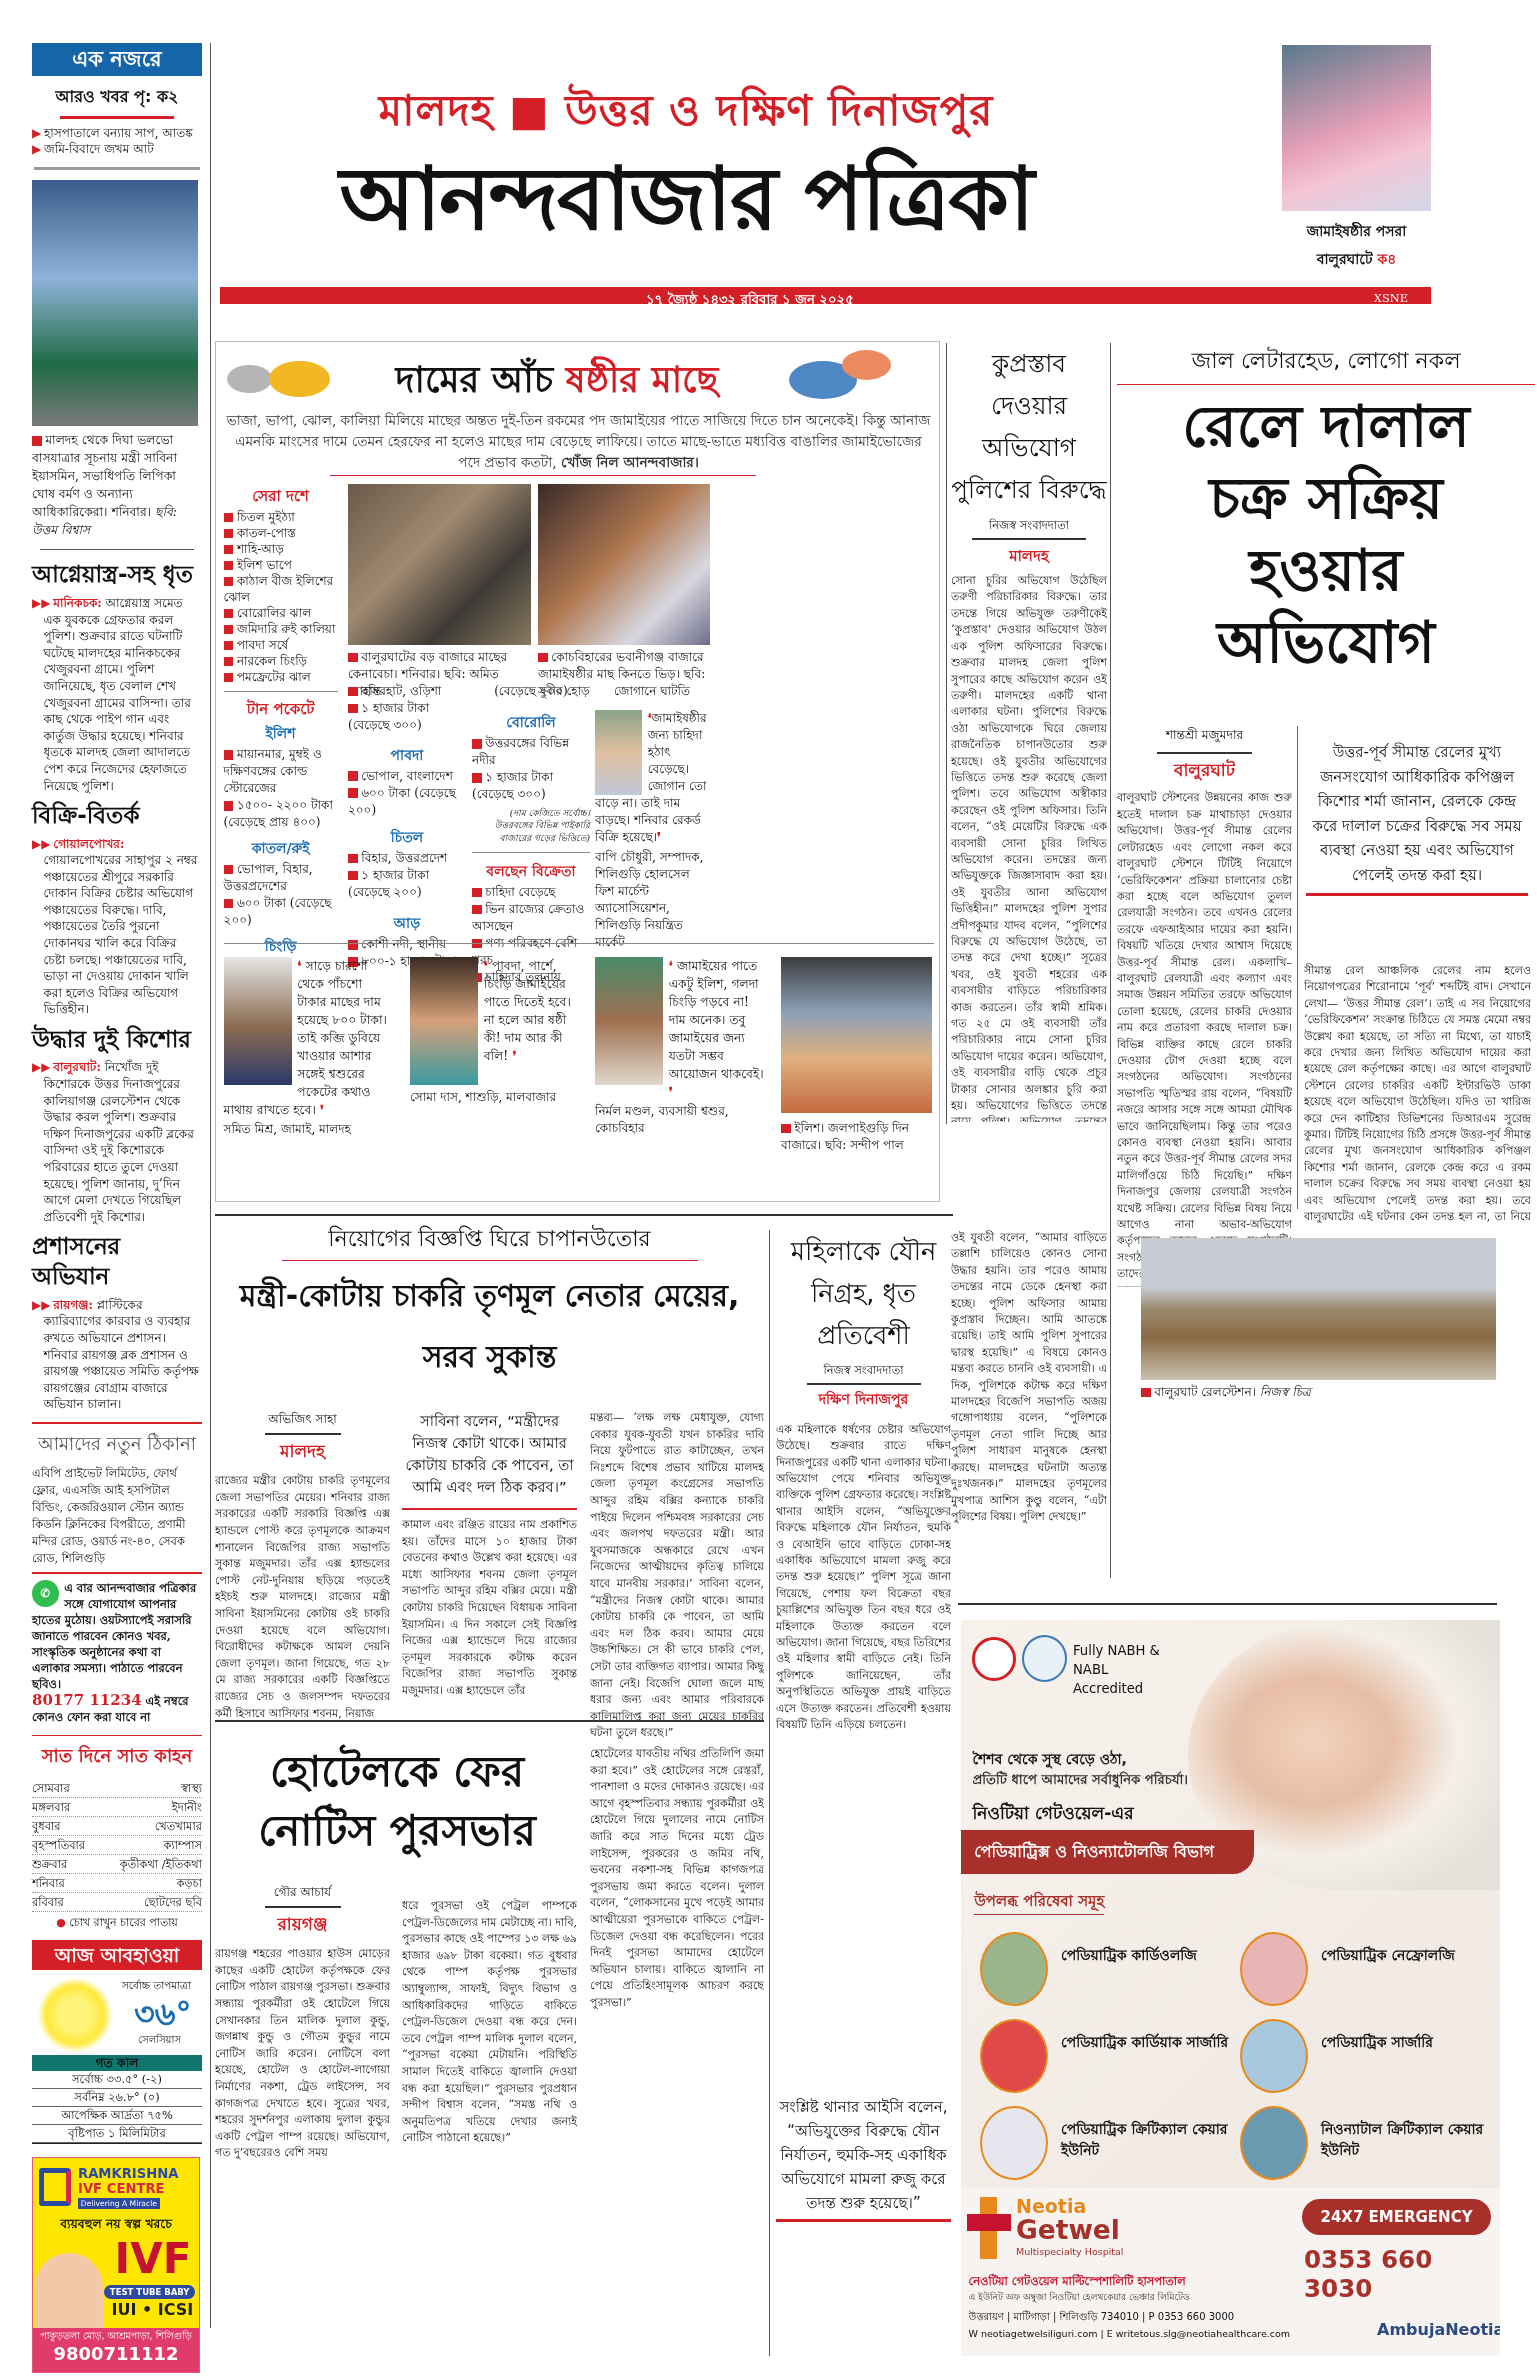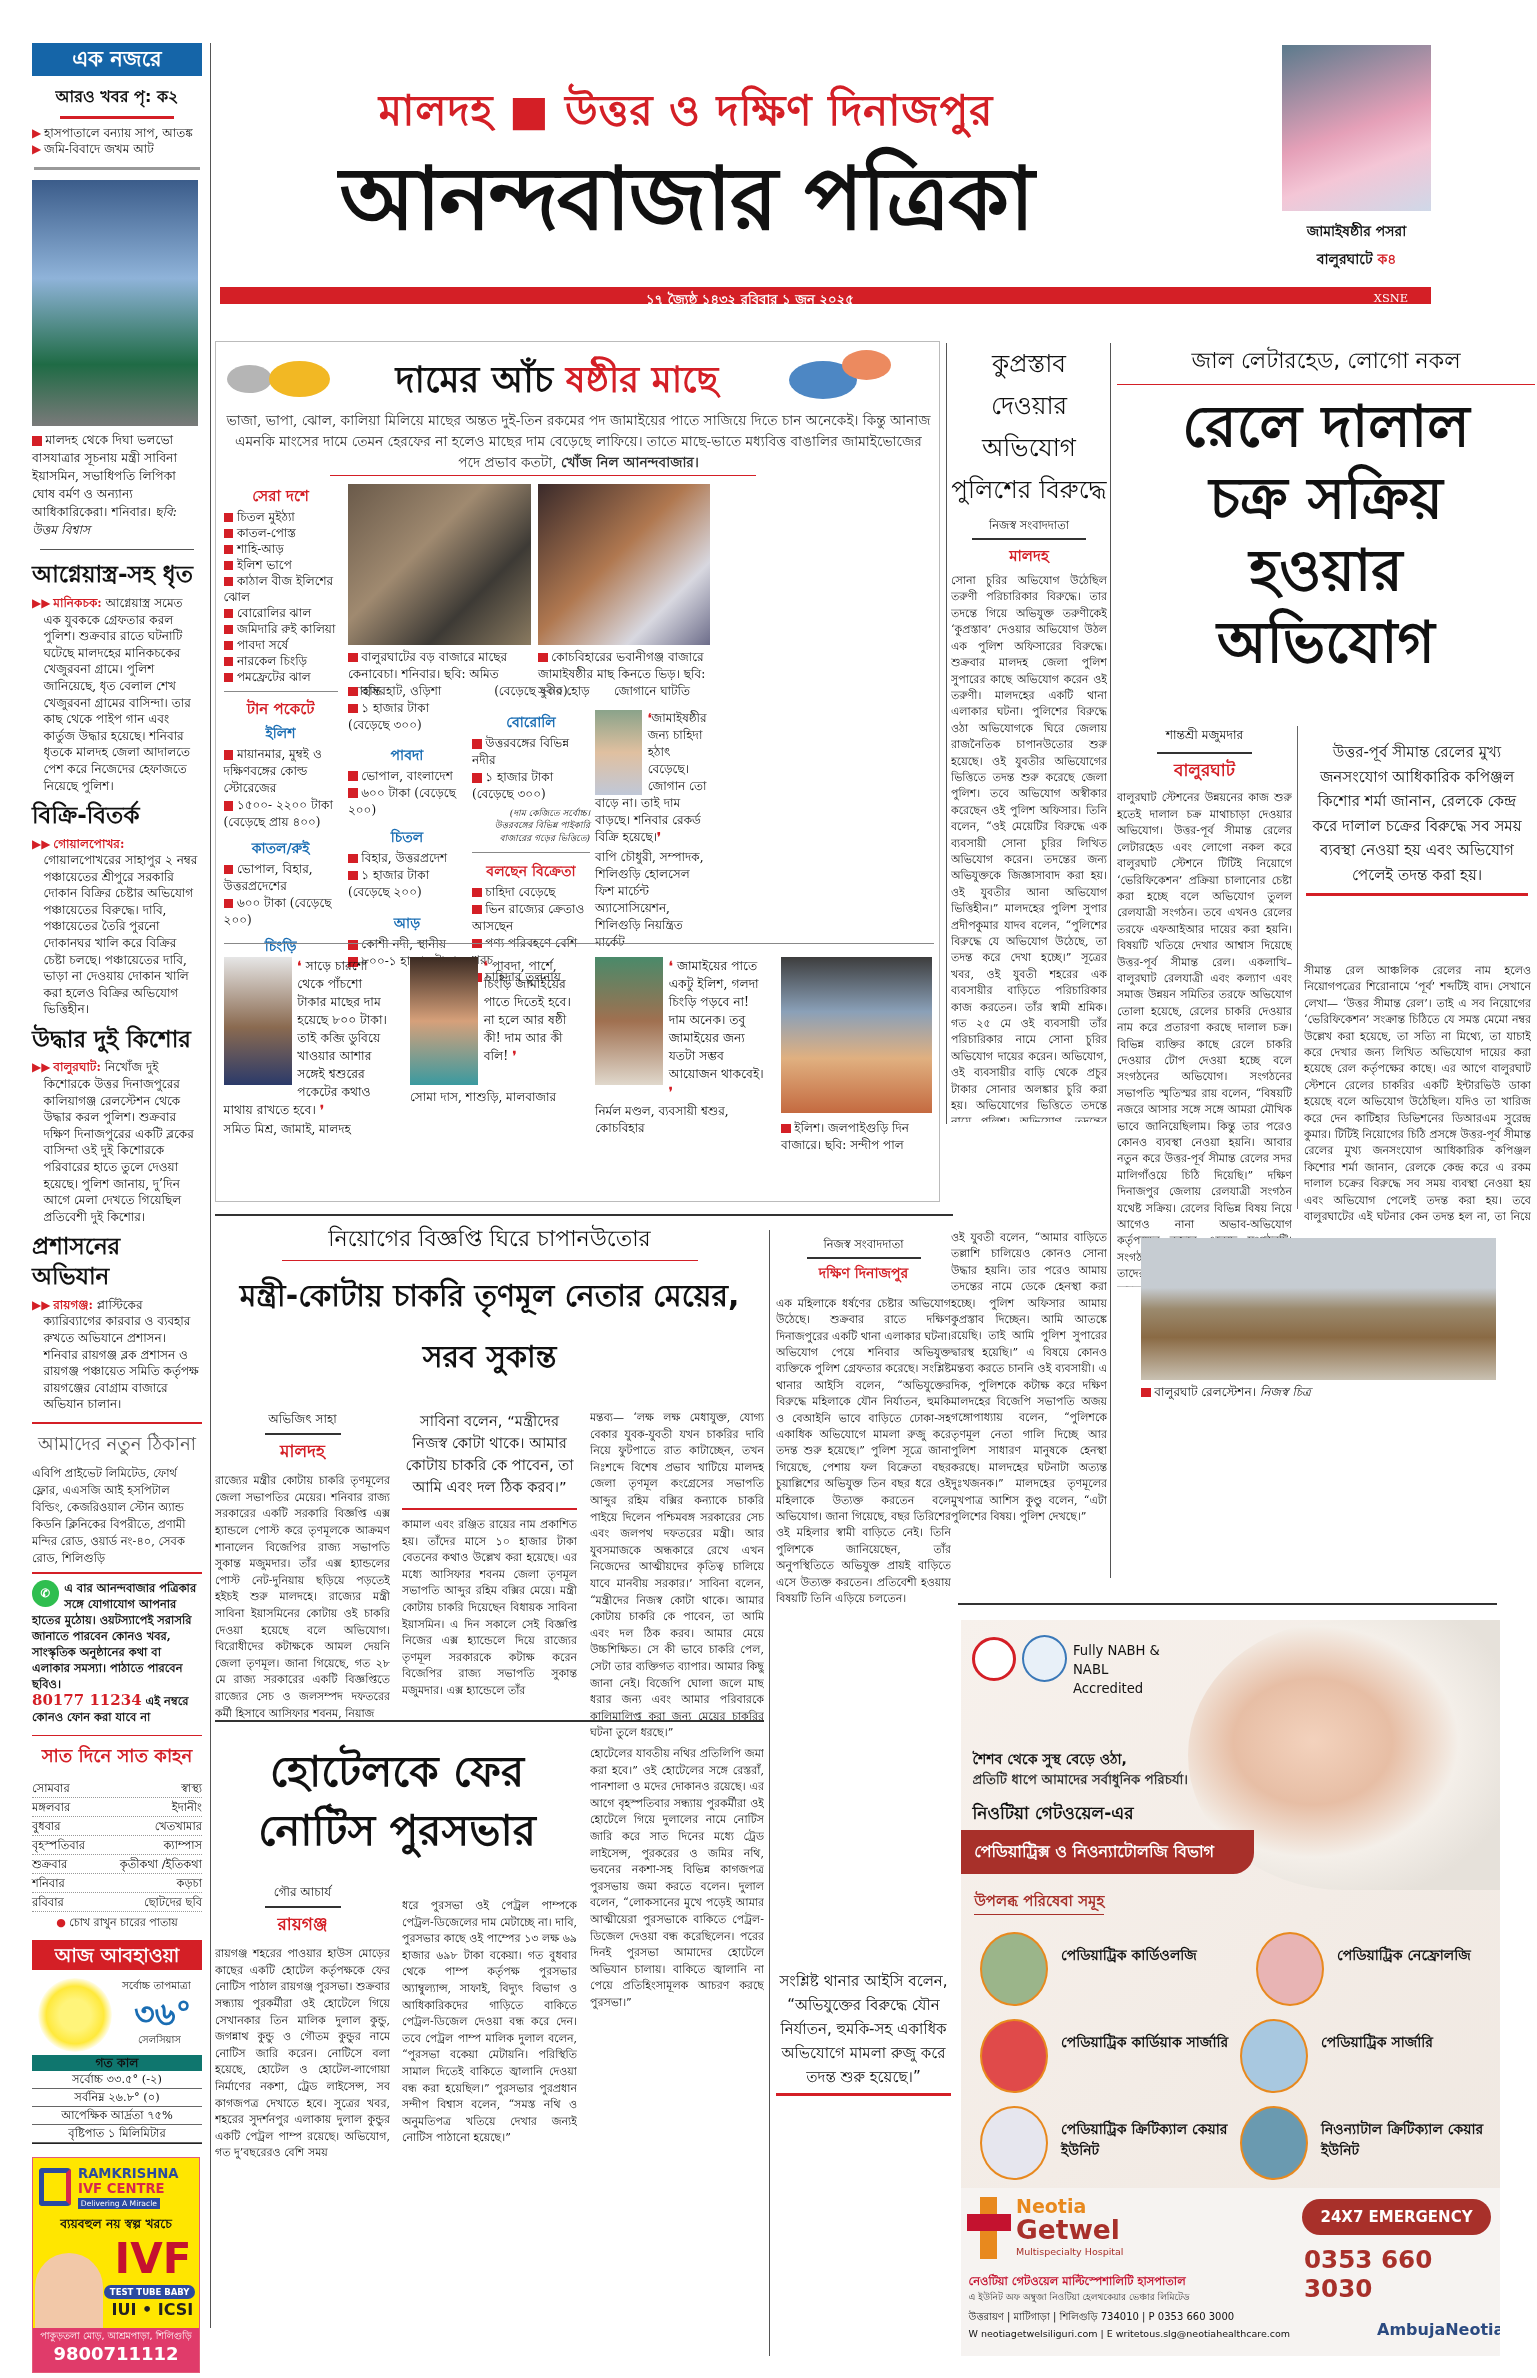--- a/index.html
+++ b/index.html
@@ -301,20 +301,21 @@
     <div style="text-align:center;font-size:14.7px;line-height:22px;font-family:'DejaVu Sans',sans-serif;padding-bottom:9.5px;border-bottom:2.8px solid #d41f26">সাবিনা বলেন, “মন্ত্রীদের নিজস্ব কোটা থাকে। আমার কোটায় চাকরি কে পাবেন, তা আমি এবং দল ঠিক করব।”</div>
     <p class="jus" style="font-size:11px;line-height:16.6px;height:232px;overflow:hidden;margin-top:7.6px">কামাল এবং রঞ্জিত রায়ের নাম প্রকাশিত হয়। তাঁদের মাসে ১০ হাজার টাকা বেতনের কথাও উল্লেখ করা হয়েছে। এর মধ্যে আসিফার শবনম জেলা তৃণমূল সভাপতি আব্দুর রহিম বক্সির মেয়ে। মন্ত্রী কোটায় চাকরি দিয়েছেন বিধায়ক সাবিনা ইয়াসমিন। এ দিন সকালে সেই বিজ্ঞপ্তি নিজের এক্স হ্যান্ডেলে দিয়ে রাজ্যের তৃণমূল সরকারকে কটাক্ষ করেন বিজেপির রাজ্য সভাপতি সুকান্ত মজুমদার। এক্স হ্যান্ডেলে তাঁর</p>
   </div>
   <div style="position:absolute;left:375px;top:189px;width:174px">
     <p class="jus" style="font-size:11px;line-height:16.6px;height:393px;overflow:hidden">মন্তব্য— ‘লক্ষ লক্ষ মেধাযুক্ত, যোগ্য বেকার যুবক-যুবতী যখন চাকরির দাবি নিয়ে ফুটপাতে রাত কাটাচ্ছেন, তখন নিঃশব্দে বিশেষ প্রভাব খাটিয়ে মালদহ জেলা তৃণমূল কংগ্রেসের সভাপতি আব্দুর রহিম বক্সির কন্যাকে চাকরি পাইয়ে দিলেন পশ্চিমবঙ্গ সরকারের সেচ এবং জলপথ দফতরের মন্ত্রী। আর যুবসমাজকে অন্ধকারে রেখে এখন নিজেদের আত্মীয়দের কৃতিত্ব চালিয়ে যাবে মানবীয় সরকার।’ সাবিনা বলেন, “মন্ত্রীদের নিজস্ব কোটা থাকে। আমার কোটায় চাকরি কে পাবেন, তা আমি এবং দল ঠিক করব। আমার মেয়ে উচ্চশিক্ষিত। সে কী ভাবে চাকরি পেল, সেটা তার ব্যক্তিগত ব্যাপার। আমার কিছু জানা নেই। বিজেপি ঘোলা জলে মাছ ধরার জন্য এবং আমার পরিবারকে কালিমালিপ্ত করা জন্য মেয়ের চাকরির ঘটনা তুলে ধরছে।”</p>
   </div>
 </div>
 <div class="vrule" style="left:769px;top:1230px;height:1126px"></div>
 
 <div class="abs" style="left:776px;top:1230px;width:175px">
+  <div style="text-align:center;font-size:25.6px;line-height:42px;font-family:'DejaVu Sans',sans-serif">মহিলাকে যৌন নিগ্রহ, ধৃত প্রতিবেশী</div>
   <div style="text-align:center;font-size:11.4px;border-bottom:2.8px double #333;width:114px;margin:5.7px auto 0;padding-bottom:2.8px">নিজস্ব সংবাদদাতা</div>
   <div class="red hd" style="text-align:center;font-size:14px;margin:2.8px 0 9.5px">দক্ষিণ দিনাজপুর</div>
   <p class="jus" style="font-size:11px;line-height:16.4px;height:662px;overflow:hidden">এক মহিলাকে ধর্ষণের চেষ্টার অভিযোগ উঠেছে। শুক্রবার রাতে দক্ষিণ দিনাজপুরের একটি থানা এলাকার ঘটনা। অভিযোগ পেয়ে শনিবার অভিযুক্ত ব্যক্তিকে পুলিশ গ্রেফতার করেছে। সংশ্লিষ্ট থানার আইসি বলেন, “অভিযুক্তের বিরুদ্ধে মহিলাকে যৌন নির্যাতন, হুমকি ও বেআইনি ভাবে বাড়িতে ঢোকা-সহ একাধিক অভিযোগে মামলা রুজু করে তদন্ত শুরু হয়েছে।” পুলিশ সূত্রে জানা গিয়েছে, পেশায় ফল বিক্রেতা বছর চুয়াল্লিশের অভিযুক্ত তিন বছর ধরে ওই মহিলাকে উত্যক্ত করতেন বলে অভিযোগ। জানা গিয়েছে, বছর তিরিশের ওই মহিলার স্বামী বাড়িতে নেই। তিনি পুলিশকে জানিয়েছেন, তাঁর অনুপস্থিতিতে অভিযুক্ত প্রায়ই বাড়িতে এসে উত্যক্ত করতেন। প্রতিবেশী হওয়ায় বিষয়টি তিনি এড়িয়ে চলতেন।</p>
   <div style="text-align:center;font-size:15px;line-height:24px;font-family:'DejaVu Sans',sans-serif;margin-top:11.4px;padding-bottom:3.8px;border-bottom:3.8px solid #d41f26">সংশ্লিষ্ট থানার আইসি বলেন, “অভিযুক্তের বিরুদ্ধে যৌন নির্যাতন, হুমকি-সহ একাধিক অভিযোগে মামলা রুজু করে তদন্ত শুরু হয়েছে।”</div>
 </div>
 <div class="abs" style="left:951px;top:1230px;width:156px">
   <p class="jus" style="font-size:11px;line-height:16.4px;height:322px;overflow:hidden">ওই যুবতী বলেন, “আমার বাড়িতে তল্লাশি চালিয়েও কোনও সোনা উদ্ধার হয়নি। তার পরেও আমায় তদন্তের নামে ডেকে হেনস্থা করা হচ্ছে। পুলিশ অফিসার আমায় কুপ্রস্তাব দিচ্ছেন। আমি আতঙ্কে রয়েছি। তাই আমি পুলিশ সুপারের দ্বারস্থ হয়েছি।” এ বিষয়ে কোনও মন্তব্য করতে চাননি ওই ব্যবসায়ী। এ দিক, পুলিশকে কটাক্ষ করে দক্ষিণ মালদহের বিজেপি সভাপতি অজয় গঙ্গোপাধ্যায় বলেন, “পুলিশকে তৃণমূল নেতা গালি দিচ্ছে আর পুলিশ সাধারণ মানুষকে হেনস্থা করছে। মালদহের ঘটনাটা অত্যন্ত দুঃখজনক।” মালদহের তৃণমূলের মুখপাত্র আশিস কুণ্ডু বলেন, “এটা পুলিশের বিষয়। পুলিশ দেখছে।”</p>
 </div>
 
 <div class="rule" style="left:215px;top:1720px;width:549px;height:1.9px"></div>
@@ -338,21 +339,21 @@
   <div style="position:absolute;left:11.4px;top:128px;font-size:14px;font-weight:bold"><span>শৈশব থেকে সুস্থ বেড়ে ওঠা,</span></div>
   <div style="position:absolute;left:11.4px;top:150px;font-size:13.2px;font-weight:bold;color:#333"><span>প্রতিটি ধাপে আমাদের সর্বাধুনিক পরিচর্যা।</span></div>
   <div style="position:absolute;left:11.4px;top:180px;font-size:17px;font-weight:bold">নিওটিয়া গেটওয়েল-এর</div>
   <div style="position:absolute;left:0;top:210px;width:293px;height:44px;line-height:44px;padding-left:13.2px;background:#a8302a;color:#fff;font-size:16px;font-weight:bold;border-radius:0 0 21px 0">পেডিয়াট্রিক্স ও নিওন্যাটোলজি বিভাগ</div>
   <div style="position:absolute;left:13.2px;top:269px;font-size:15px;font-weight:bold;color:#a8302a;border-bottom:0.9px solid #a8302a">উপলব্ধ পরিষেবা সমূহ</div>
   <div id="services">
       <div style="position: absolute; left: 19px; top: 312px; width: 256px; height: 76px;">
         <div style="position: absolute; left: 0px; top: 0px; width: 68px; height: 74px; border-radius: 50%; border: 2.8px solid rgb(232, 137, 30); background: rgb(155, 181, 138);"></div>
         <div style="position: absolute; left: 81px; top: 13.2px; width: 170px; font-size: 14px; font-weight: bold; line-height: 21px;">পেডিয়াট্রিক কার্ডিওলজি</div>
       </div>
-      <div style="position: absolute; left: 295px; top: 312px; width: 256px; height: 76px;">
+      <div style="position: absolute; left: 279px; top: 312px; width: 256px; height: 76px;">
         <div style="position: absolute; left: 0px; top: 0px; width: 68px; height: 74px; border-radius: 50%; border: 2.8px solid rgb(232, 137, 30); background: rgb(232, 180, 180);"></div>
         <div style="position: absolute; left: 81px; top: 13.2px; width: 170px; font-size: 14px; font-weight: bold; line-height: 21px;">পেডিয়াট্রিক নেফ্রোলজি</div>
       </div>
       <div style="position: absolute; left: 19px; top: 399px; width: 256px; height: 76px;">
         <div style="position: absolute; left: 0px; top: 0px; width: 68px; height: 74px; border-radius: 50%; border: 2.8px solid rgb(232, 137, 30); background: rgb(224, 74, 74);"></div>
         <div style="position: absolute; left: 81px; top: 13.2px; width: 170px; font-size: 14px; font-weight: bold; line-height: 21px;">পেডিয়াট্রিক কার্ডিয়াক সার্জারি</div>
       </div>
       <div style="position: absolute; left: 279px; top: 399px; width: 256px; height: 76px;">
         <div style="position: absolute; left: 0px; top: 0px; width: 68px; height: 74px; border-radius: 50%; border: 2.8px solid rgb(232, 137, 30); background: rgb(168, 200, 224);"></div>
         <div style="position: absolute; left: 81px; top: 13.2px; width: 170px; font-size: 14px; font-weight: bold; line-height: 21px;">পেডিয়াট্রিক সার্জারি</div>

